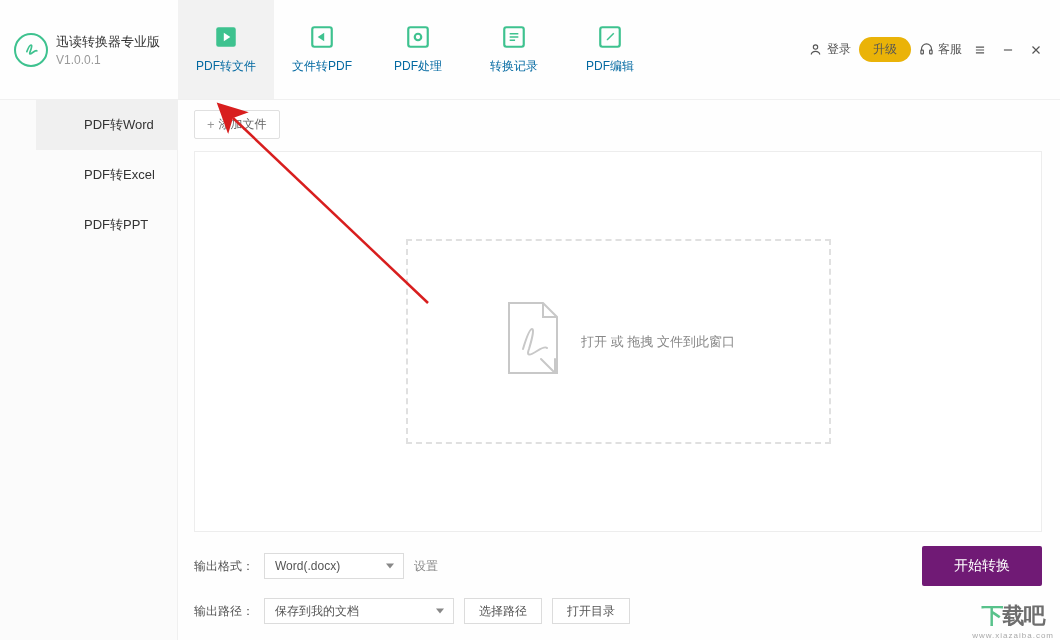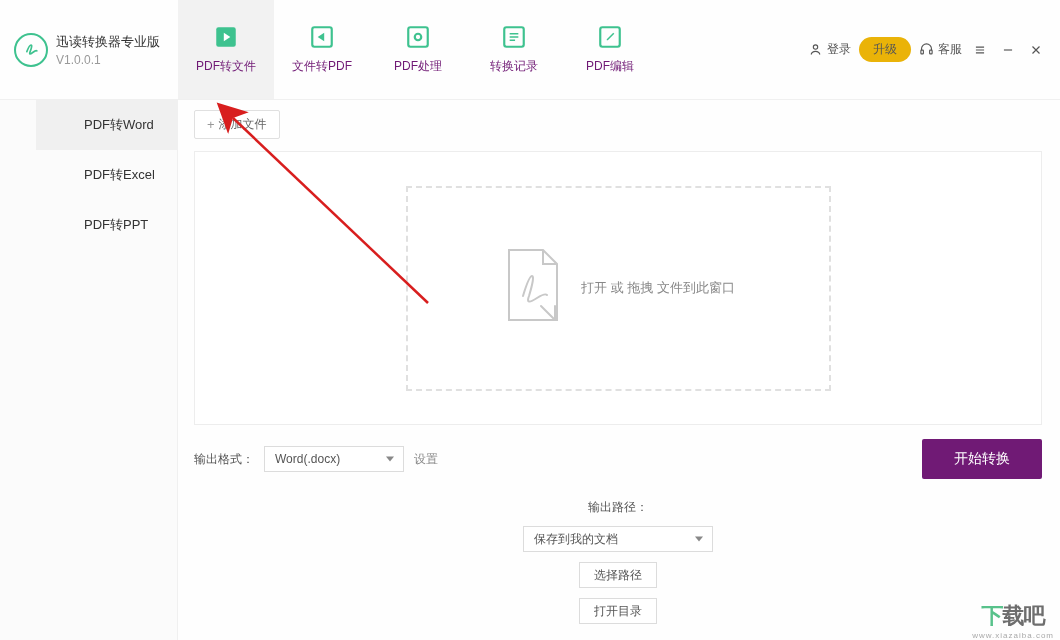--- a/index.html
+++ b/index.html
@@ -12,21 +12,21 @@
 .logo-circle { width: 34px; height: 34px; border: 2px solid #3ec28f; border-radius: 50%; display: flex; align-items: center; justify-content: center; margin-right: 8px; flex-shrink: 0; }
 .logo-circle svg { width: 20px; height: 20px; }
 .app-titles { display: flex; flex-direction: column; }
 .app-title { font-size: 13px; color: #333; font-weight: 500; }
 .app-version { font-size: 12px; color: #999; margin-top: 2px; }
 
 .tabs { display: flex; height: 100%; }
 .tab { width: 96px; display: flex; flex-direction: column; align-items: center; justify-content: center; cursor: pointer; gap: 8px; }
 .tab.active { background: #f2f2f2; }
 .tab-icon { width: 26px; height: 26px; display: flex; align-items: center; justify-content: center; }
-.tab-label { font-size: 12px; color: #701a75; }
+.tab-label { font-size: 12px; color: #0369a1; }
 
 .titlebar-right { margin-left: auto; display: flex; align-items: center; gap: 8px; padding-right: 14px; }
 .login-link { display: flex; align-items: center; gap: 4px; color: #555; font-size: 12px; cursor: pointer; }
 .login-link svg { width: 15px; height: 15px; }
 .upgrade-pill { background: #eab308; color: #555; font-size: 12px; padding: 4px 14px; border-radius: 14px; cursor: pointer; border: none; }
 .support-link { display: flex; align-items: center; gap: 4px; color: #555; font-size: 12px; cursor: pointer; }
 .support-link svg { width: 15px; height: 15px; }
 .menu-btn, .min-btn, .max-btn, .close-btn { width: 20px; height: 20px; display: flex; align-items: center; justify-content: center; color: #555; cursor: pointer; }
 .menu-btn svg, .min-btn svg, .max-btn svg, .close-btn svg { width: 14px; height: 14px; }
 
@@ -40,31 +40,31 @@
 .toolbar { display: flex; align-items: center; margin-bottom: 12px; }
 .add-file-btn { border: 1px solid #e0e0e0; background: #fff; padding: 5px 12px; font-size: 12px; color: #666; display: flex; align-items: center; gap: 4px; cursor: pointer; border-radius: 2px; }
 .add-file-btn .plus { color: #999; font-size: 13px; }
 
 .workspace { flex: 1; border: 1px solid #ededed; background: #fff; display: flex; align-items: center; justify-content: center; }
 .dropzone { border: 2px dashed #e0e0e0; width: 425px; height: 205px; display: flex; flex-direction: row; align-items: center; justify-content: center; gap: 18px; }
 .dropzone-icon svg { width: 62px; height: 78px; }
 .dropzone-text { font-size: 13px; color: #888; }
 
 
-.footer { padding-top: 14px; display: flex; flex-direction: column; gap: 20px; }
+.footer { padding-top: 14px; display: flex; flex-direction: column; gap: 12px; }
 .footer-row { display: flex; align-items: center; gap: 10px; font-size: 12px; }
 .footer-label { color: #555; width: auto; }
 .select { border: 1px solid #dcdcdc; background: #fff; height: 26px; padding: 0 28px 0 10px; font-size: 12px; color: #555; position: relative; display: inline-flex; align-items: center; cursor: pointer; }
 .select::after { content: ""; position: absolute; right: 9px; top: 50%; width: 0; height: 0; border-left: 4px solid transparent; border-right: 4px solid transparent; border-top: 5px solid #888; transform: translateY(-50%); }
 .select.fmt { width: 140px; }
 .select.path { width: 190px; }
 .link-btn { color: #888; font-size: 12px; cursor: pointer; }
 .outline-btn { border: 1px solid #dcdcdc; background: #fff; height: 26px; padding: 0 14px; font-size: 12px; color: #555; cursor: pointer; }
 .start-btn { margin-left: auto; background: #701a75; color: #fff; border: none; height: 40px; width: 120px; font-size: 14px; cursor: pointer; border-radius: 2px; }
-.footer-row2 { position: relative; flex-direction: column; }
+.footer-row2 { position: relative; }
 
 
 .arrow-svg { position: absolute; left: 178px; top: 88px; pointer-events: none; z-index: 100; }
 
 
 .watermark { position: absolute; right: 6px; bottom: 0; display: flex; flex-direction: column; align-items: center; opacity: 0.85; pointer-events: none; }
 .watermark-main { font-size: 22px; font-weight: bold; color: #555; letter-spacing: -1px; }
 .watermark-main .accent { color: #3cb878; }
 .watermark-sub { font-size: 8px; color: #999; letter-spacing: 1px; }
 </style>

